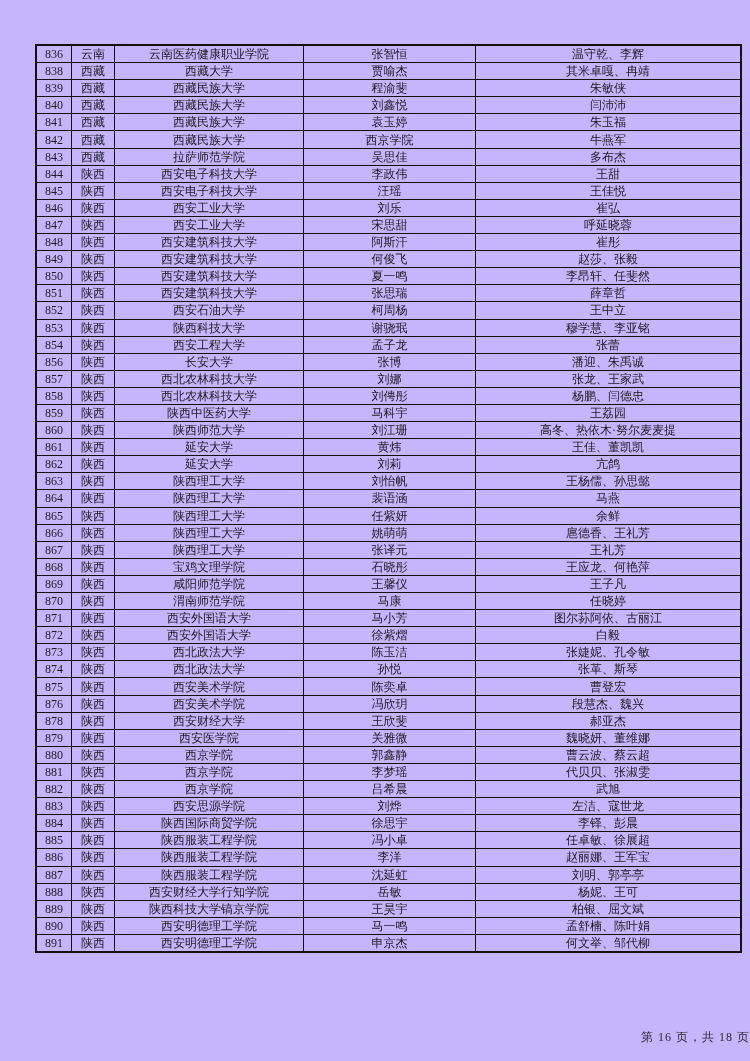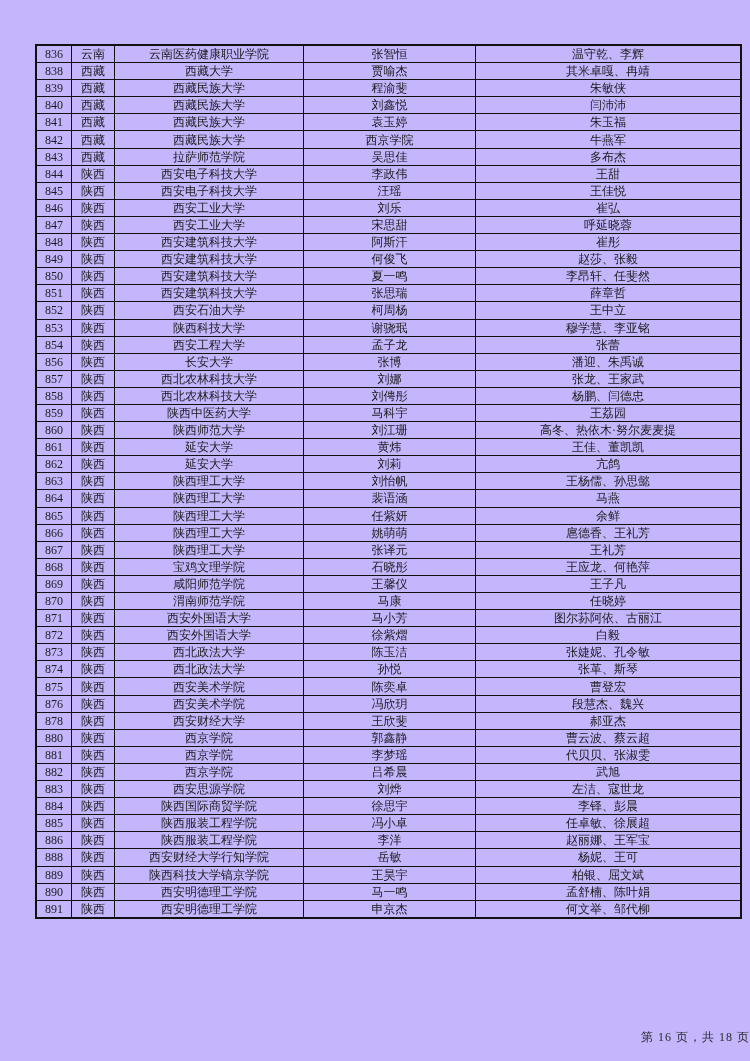--- a/index.html
+++ b/index.html
@@ -334,20 +334,27 @@
           <td class="c4">段慧杰、魏兴</td>
         </tr>
         <tr>
           <td class="c0">878</td>
           <td class="c1">陕西</td>
           <td class="c2">西安财经大学</td>
           <td class="c3">王欣斐</td>
           <td class="c4">郝亚杰</td>
         </tr>
         <tr>
+          <td class="c0">879</td>
+          <td class="c1">陕西</td>
+          <td class="c2">西安医学院</td>
+          <td class="c3">关雅微</td>
+          <td class="c4">魏晓妍、董维娜</td>
+        </tr>
+        <tr>
           <td class="c0">880</td>
           <td class="c1">陕西</td>
           <td class="c2">西京学院</td>
           <td class="c3">郭鑫静</td>
           <td class="c4">曹云波、蔡云超</td>
         </tr>
         <tr>
           <td class="c0">881</td>
           <td class="c1">陕西</td>
           <td class="c2">西京学院</td>
@@ -381,20 +388,27 @@
           <td class="c2">陕西服装工程学院</td>
           <td class="c3">冯小卓</td>
           <td class="c4">任卓敏、徐展超</td>
         </tr>
         <tr>
           <td class="c0">886</td>
           <td class="c1">陕西</td>
           <td class="c2">陕西服装工程学院</td>
           <td class="c3">李洋</td>
           <td class="c4">赵丽娜、王军宝</td>
+        </tr>
+        <tr>
+          <td class="c0">887</td>
+          <td class="c1">陕西</td>
+          <td class="c2">陕西服装工程学院</td>
+          <td class="c3">沈延虹</td>
+          <td class="c4">刘明、郭亭亭</td>
         </tr>
         <tr>
           <td class="c0">888</td>
           <td class="c1">陕西</td>
           <td class="c2">西安财经大学行知学院</td>
           <td class="c3">岳敏</td>
           <td class="c4">杨妮、王可</td>
         </tr>
         <tr>
           <td class="c0">889</td>

